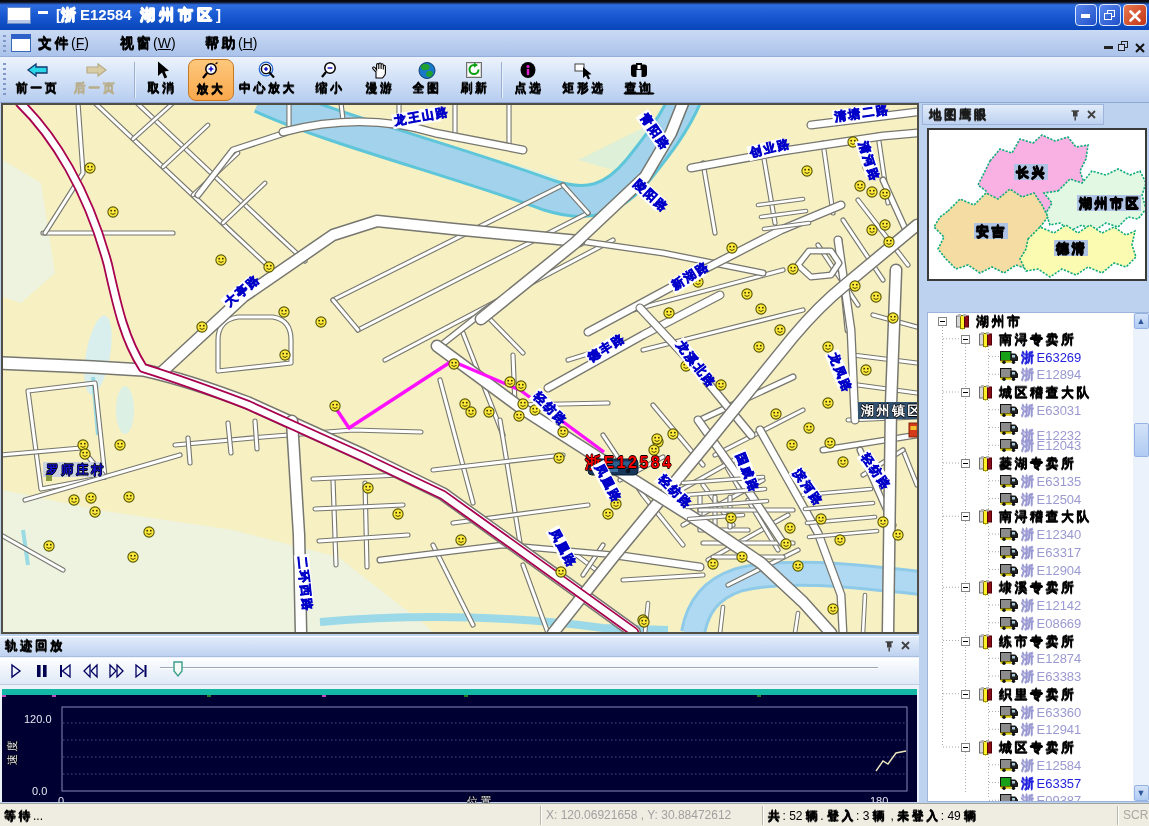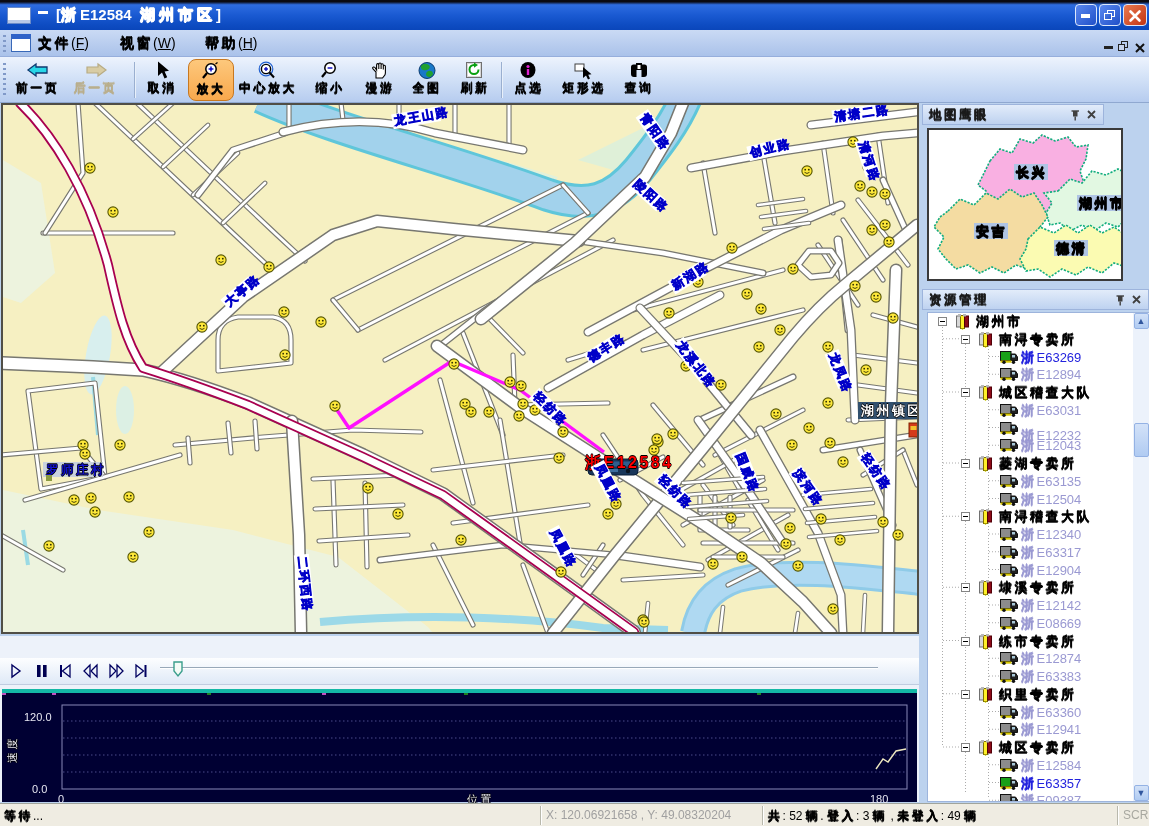--- a/index.html
+++ b/index.html
@@ -14,34 +14,34 @@
 .tbtn{position:absolute;top:2px;height:42px;text-align:center}
 .tsel{background:linear-gradient(180deg,#FDC87C,#F9A84C);border:1px solid #C87820;border-radius:8px}
 .ticon{height:22px;padding-top:2px}
 .tlab{font-size:12px;line-height:14px}
 .vsep{position:absolute;top:5px;height:36px;width:2px;border-left:1px solid #9AAFD0;border-right:1px solid #E8F0FA}
 .handle{position:absolute;left:3px;width:3px;background:repeating-linear-gradient(180deg,#8099C8 0,#8099C8 2px,transparent 2px,transparent 5px)}
 #map{position:absolute;left:1px;top:103px;width:918px;height:531px;background:#F7F2C8;border:2px solid #504E46}
 .ptitle{position:absolute;background:linear-gradient(180deg,#E2ECFA,#BED2F0);border:1px solid #9DB4DC;font-size:12.5px;color:#1A1A1A;line-height:20px;padding-left:6px}
 .pin{position:absolute;top:4px;width:13px;height:13px;color:#333;font-size:11px;line-height:12px;text-align:center;font-weight:bold}
 #eagle{position:absolute;left:922px;top:104px;width:227px;height:183px}
-#eaglebody{position:absolute;left:5px;top:24px;width:196px;height:153px;background:#fff;border:2px solid #3A3A3A;overflow:hidden}
+#eaglebody{position:absolute;left:5px;top:24px;width:220px;height:153px;background:#fff;border:2px solid #3A3A3A;overflow:hidden}
 #res{position:absolute;left:922px;top:289px;width:227px;height:513px}
 #resbody{position:absolute;left:5px;top:23px;width:222px;height:490px;background:#fff;border:1px solid #9DB4DC;border-right:none}
 #tree{position:absolute;left:0;top:0;width:205px;height:488px;overflow:hidden;font-size:13px}
 .tg{color:#000}
 .tv{color:#9A99D2}
 .tvon{color:#2222DD;font-weight:normal}
 .tg,.tv,.tvon{white-space:nowrap}
 #scroll{position:absolute;right:0;top:0;width:16px;height:488px;background:#ECF2FB}
 .sbtn{position:absolute;left:0.5px;width:15px;height:16px;background:linear-gradient(180deg,#D3E2F8,#B0CBF2);border:1px solid #94B2E4;border-radius:2px;color:#30569E;font-size:9px;text-align:center;line-height:14px}
 #playback{position:absolute;left:0;top:636px;width:919px;height:166px;background:#EDF2FA}
 #pbtitle{position:absolute;left:0;top:0;width:919px;height:21px;background:linear-gradient(180deg,#E2ECFA,#BED2F0);border-top:1px solid #fff;border-bottom:1px solid #A8BCE0;font-size:12.5px;line-height:19px;padding-left:5px}
 #pbctl{position:absolute;left:0;top:22px;width:919px;height:27px;background:linear-gradient(180deg,#FDFEFF,#DFE9F7);border-bottom:1px solid #C0CCE0}
-#chart{position:absolute;left:2px;top:53px;width:915px;height:113px;background:#000033;border-top:4px solid #14b8a6}
+#chart{position:absolute;left:2px;top:53px;width:915px;height:113px;background:#000033;border-top:6px solid #14b8a6}
 #status{position:absolute;left:0;top:803px;width:1149px;height:23px;background:#EFECE2;border-top:1px solid #A0A49C;font-size:12px;color:#000}
 .sep{position:absolute;top:2px;height:19px;width:2px;border-left:1px solid #B8B8AC;border-right:1px solid #FFF}
 .xpbtn{position:absolute;top:4px;width:22px;height:22px;border-radius:4px;border:1px solid #DCE8FC;color:#fff;font-size:13px;text-align:center;line-height:20px;font-weight:bold}
 </style></head>
 <body>
 <div id="title">
   <div class="abs" style="left:7px;top:7px;width:24px;height:17px;background:#fff;border:1px solid #6A8AC8;box-shadow:inset 0 -3px 0 #B8C8E8"></div>
   <div class="abs" style="left:38px;top:11px;width:10px;height:3px;background:#fff"></div>
   <div class="txt"><span>[</span><span class="cj">浙</span>E12584&nbsp;&nbsp;<span class="cj">湖州市区</span><span>]</span></div>
   <div class="xpbtn" style="left:1075px;background:linear-gradient(135deg,#5A88F0,#2050C8)">
@@ -150,21 +150,21 @@
         </svg></div>
       <div class="tlab cj" style="color:#000">点选</div>
     </div>
     <div class="tbtn" style="left:556px;width:56px;">
       <div class="ticon"><svg width="24" height="19">
           <rect x="3" y="3" width="9" height="7" fill="#fff" stroke="#404040"></rect>
           <path d="M11,6 L11,17 L14,14.5 L16,18.5 L18,17.5 L16.2,13.8 L19.5,13.3 Z" fill="#000"></path>
         </svg></div>
       <div class="tlab cj" style="color:#000">矩形选</div>
     </div>
-    <div class="tbtn" style="left:615px;width:48px;">
+    <div class="tbtn" style="left:615px;width:48px;text-decoration:underline;">
       <div class="ticon"><svg width="24" height="19">
           <path d="M4,6 Q4,3.5 6.5,3.5 L9,3.5 L9,2 L15,2 L15,3.5 L17.5,3.5 Q20,3.5 20,6 L20,13 Q20,16 17,16 L14.5,16 L14.5,9 L9.5,9 L9.5,16 L7,16 Q4,16 4,13 Z" fill="#000"></path>
           <rect x="10.5" y="4" width="3" height="4" fill="#fff"></rect>
         </svg></div>
       <div class="tlab cj" style="color:#000">查询</div>
     </div>
 </div>
 <div id="map">
     <svg width="914" height="527" viewBox="0 0 914 527" style="position:absolute;left:0;top:0;background:#F6F0C2">
       <defs>
@@ -615,28 +615,20 @@
           <rect x="44" y="92" width="34" height="16" fill="#AFC4E4"></rect>
           <text x="46" y="105" class="cj">安吉</text>
           <rect x="124" y="109" width="34" height="16" fill="#AFC4E4"></rect>
           <text x="126" y="122" class="cj">德清</text>
         </g>
       </svg>
     </div>
 </div>
 
 <div id="res">
-  <div class="ptitle" style="left:0;top:0;width:227px;height:21px"><span class="cj">资源管理</span>
-    <div class="pin" style="right:22px"><svg width="12" height="12">
-          <rect x="4" y="2" width="4.5" height="5.5" fill="#404040"></rect>
-          <line x1="2.5" y1="2" x2="10" y2="2" stroke="#404040" stroke-width="1.4"></line>
-          <line x1="6.2" y1="7.5" x2="6.2" y2="11.5" stroke="#404040" stroke-width="1.4"></line>
-        </svg></div><div class="pin" style="right:5px"><svg width="11" height="11">
-          <path d="M2,2 L9,9 M9,2 L2,9" stroke="#404040" stroke-width="1.8"></path>
-        </svg></div></div>
   <div id="resbody">
     <div id="tree">
         <svg class="abs" style="left:0;top:0" width="200" height="488">
           <g stroke="#ABABAB" stroke-width="1" stroke-dasharray="1,2">
             <line x1="14.5" y1="14" x2="14.5" y2="434"></line>
             <line x1="37.5" y1="22" x2="37.5" y2="480"></line>
             <line x1="60.5" y1="30" x2="60.5" y2="486"></line>
             <line x1="61" y1="43.5" x2="72" y2="43.5"></line>
             <line x1="61" y1="61.25" x2="72" y2="61.25"></line>
             <line x1="61" y1="96.75" x2="72" y2="96.75"></line>
@@ -957,20 +949,28 @@
       </div>
     <div id="scroll">
       <div class="sbtn" style="top:0">▲</div>
       <div class="sbtn" style="top:110px;height:34px"></div>
       <div class="sbtn" style="bottom:0">▼</div>
     </div>
   </div>
 </div>
 
 <div id="playback">
+  <div id="pbtitle"><span class="cj">轨迹回放</span>
+    <div class="pin" style="right:24px;top:3px"><svg width="12" height="12">
+          <rect x="4" y="2" width="4.5" height="5.5" fill="#404040"></rect>
+          <line x1="2.5" y1="2" x2="10" y2="2" stroke="#404040" stroke-width="1.4"></line>
+          <line x1="6.2" y1="7.5" x2="6.2" y2="11.5" stroke="#404040" stroke-width="1.4"></line>
+        </svg></div><div class="pin" style="right:7px;top:3px"><svg width="11" height="11">
+          <path d="M2,2 L9,9 M9,2 L2,9" stroke="#404040" stroke-width="1.8"></path>
+        </svg></div></div>
   <div id="pbctl">
     <svg class="abs" style="left:8px;top:5px" width="16" height="16">
         <path d="M4,2 L12,8 L4,14 Z" fill="none" stroke="#000060" stroke-width="1.4"></path>
       </svg>
       <svg class="abs" style="left:34px;top:5px" width="16" height="16">
         <rect x="3" y="2" width="3.6" height="12" fill="#000050"></rect>
         <rect x="9" y="2" width="3.6" height="12" fill="#000050"></rect>
       </svg>
       <svg class="abs" style="left:57px;top:5px" width="16" height="16">
         <rect x="3" y="2" width="2" height="12" fill="#000060"></rect>
@@ -1019,17 +1019,17 @@
         <rect x="600," y="-1" width="4" height="3" fill="#C050C0"></rect>
           <rect x="755" y="-1" width="4" height="3" fill="#208020"></rect>
       </g>
     </svg>
   </div>
 </div>
 
 <div id="status">
   <div class="abs" style="left:4px;top:4px"><span class="cj">等待</span>...</div>
   <div class="sep" style="left:540px"></div>
-  <div class="abs" style="left:546px;top:4px;color:#A0A0A0">X: 120.06921658 , Y: 49.08320204</div>
+  <div class="abs" style="left:546px;top:4px;color:#A0A0A0">X: 120.06921658 , Y: 30.88472612</div>
   <div class="sep" style="left:762px"></div>
   <div class="abs" style="left:768px;top:4px"><span class="cj">共</span>: 52 <span class="cj">辆</span>. <span class="cj">登入</span>: 3 <span class="cj">辆</span> , <span class="cj">未登入</span>: 49 <span class="cj">辆</span></div>
   <div class="sep" style="left:1117px"></div>
   <div class="abs" style="left:1123px;top:4px;color:#A8A8A0">SCRL</div>
 </div>
 </body></html>

